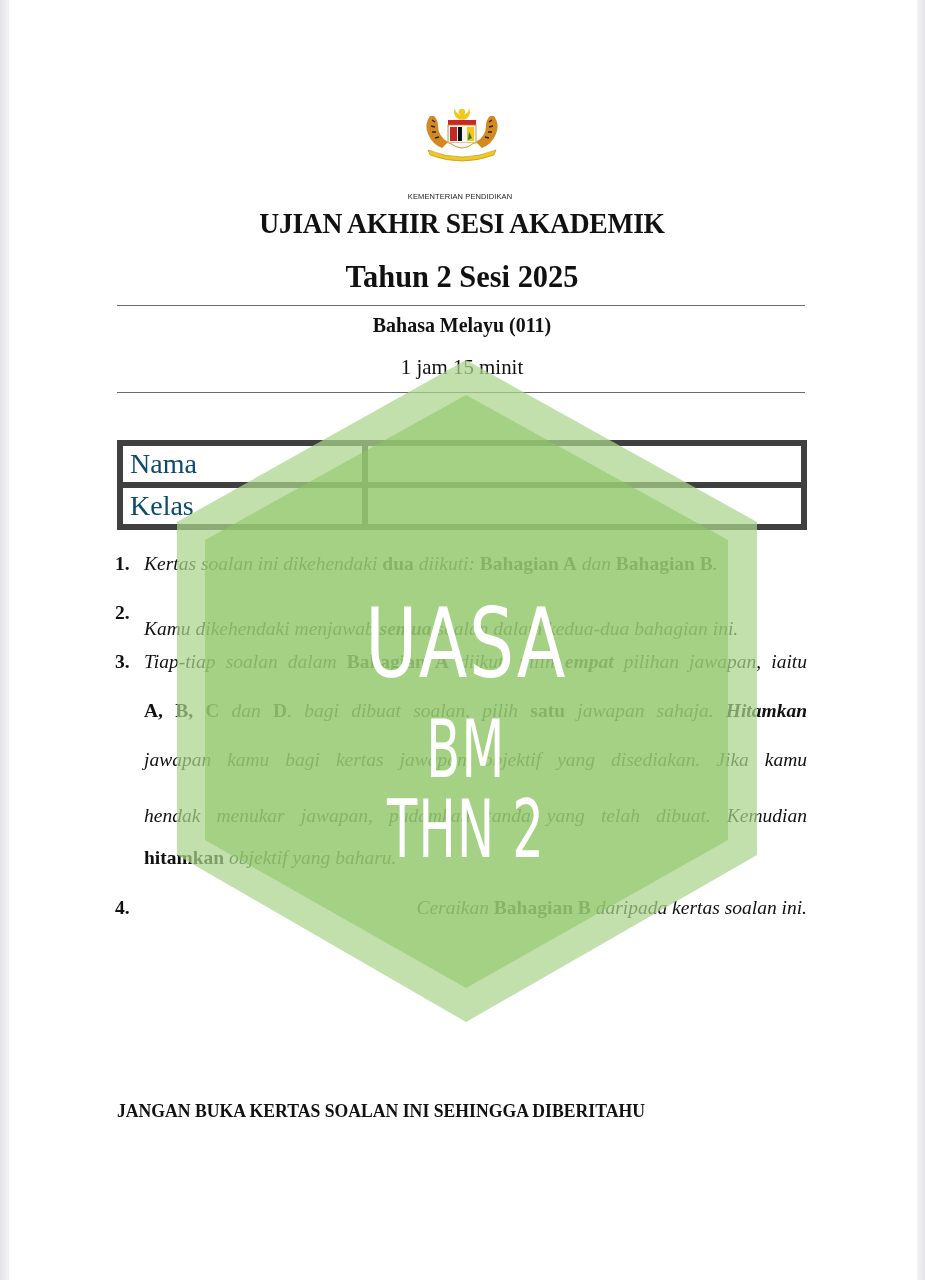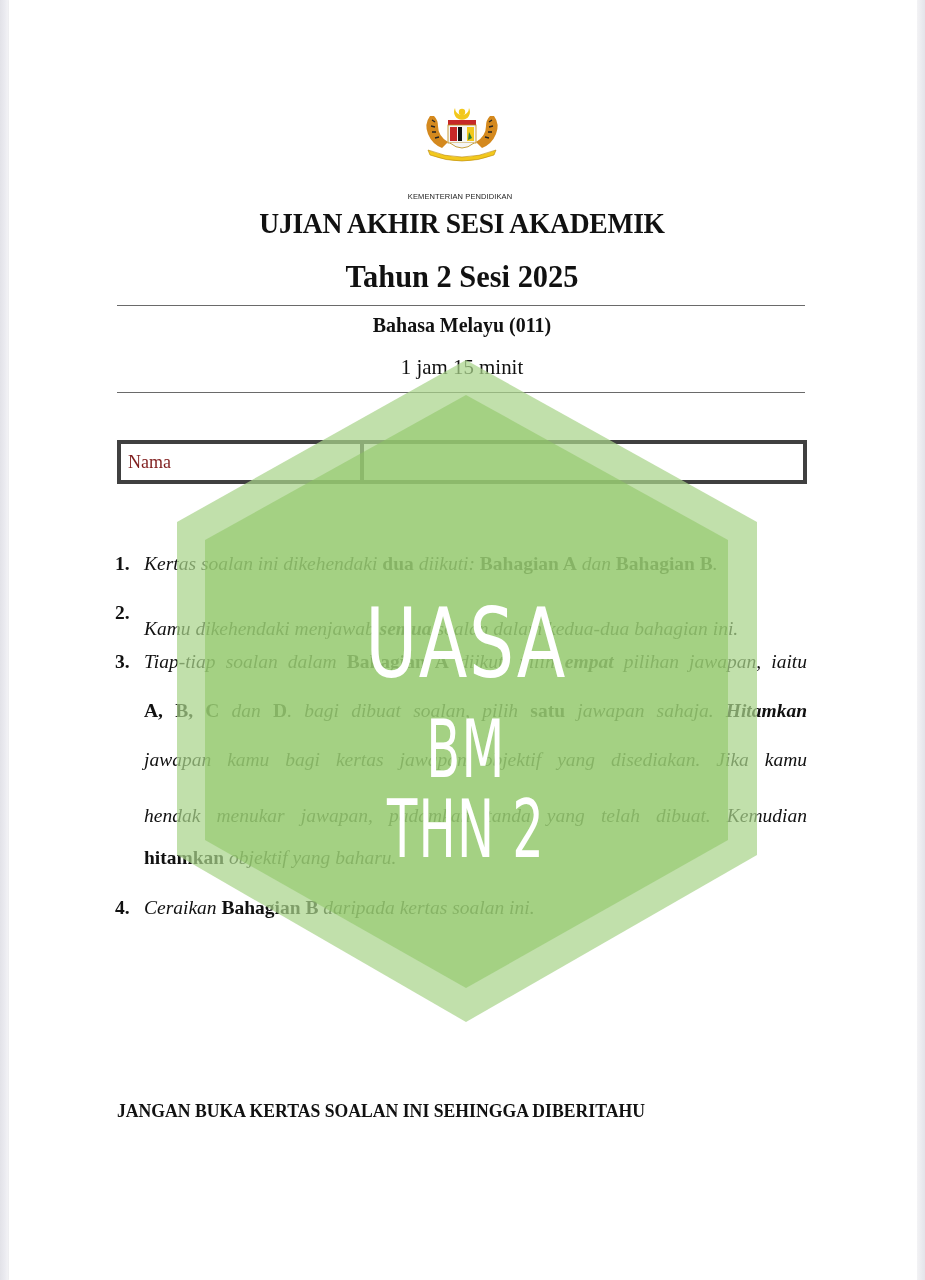--- a/index.html
+++ b/index.html
@@ -73,25 +73,25 @@
     .rule.r2 { top: 392px; }
 
     
     .info-table {
       position: absolute;
       left: 117px; top: 440px;
       width: 690px;
       border-collapse: collapse;
     }
     .info-table td {
-      border: 4px solid #404040;
+      border: 6px solid #404040;
       height: 36px;
       padding: 0 0 0 7px;
-      font-size: 18px;
-      color: #7f1d1d;
+      font-size: 28px;
+      color: #0c4a6e;
       vertical-align: middle;
     }
     .info-table td.label { width: 232px; }
     .info-table td.value { padding: 0; }
 
     
     .instructions {
       position: absolute;
       left: 115px; top: 553px;
       width: 692px;
@@ -192,20 +192,24 @@
 <div class="title subject">Bahasa Melayu (011)</div>
 <div class="title duration">1 jam 15 minit</div>
 <div class="rule r2"></div>
 
 <table class="info-table">
   <tbody>
       <tr>
     <td class="label">Nama</td>
     <td class="value"></td>
   </tr>
+  <tr>
+    <td class="label">Kelas</td>
+    <td class="value"></td>
+  </tr>
 </tbody>
   </table>
 
 <div class="instructions" id="instructions">
     <div class="instr-row" style="top: 0px;">
       <span class="num">1.</span>
       <div class="line" style="top: 0px;"><span>Kertas soalan ini dikehendaki </span><b>dua</b><span> diikuti: </span><b>Bahagian A</b><span> dan </span><b>Bahagian B</b><span>.</span></div>
     </div>
     <div class="instr-row" style="top: 49px;">
       <span class="num">2.</span>
@@ -214,21 +218,21 @@
     <div class="instr-row" style="top: 98px;">
       <span class="num">3.</span>
       <div class="line justify" style="top: 0px;"><span>Tiap-tiap soalan dalam </span><b>Bahagian A</b><span> diikuti pilih </span><b class="bi">empat</b><span> pilihan jawapan, iaitu</span></div>
       <div class="line justify" style="top: 49px;"><b>A, B, C</b><span> dan </span><b>D</b><span>. bagi dibuat soalan, pilih </span><b>satu</b><span> jawapan sahaja. </span><b class="bi">Hitamkan</b></div>
       <div class="line justify" style="top: 98px;"><span>jawapan kamu bagi kertas jawapan objektif yang disediakan. Jika kamu</span></div>
       <div class="line justify" style="top: 147px; margin-top: 7px;"><span>hendak menukar jawapan, padamkan tanda yang telah dibuat. Kemudian</span></div>
       <div class="line" style="top: 196px;"><b>hitamkan</b><span> objektif yang baharu.</span></div>
     </div>
     <div class="instr-row" style="top: 344px;">
       <span class="num">4.</span>
-      <div class="line" style="top: 0px;"><span>Ceraikan </span><b>Bahagian B</b><span> daripada kertas soalan ini.</span></div>
+      <div class="line" style="top: 0px; text-align: right;"><span>Ceraikan </span><b>Bahagian B</b><span> daripada kertas soalan ini.</span></div>
     </div>
   </div>
 
 <div class="footer">JANGAN BUKA KERTAS SOALAN INI SEHINGGA DIBERITAHU</div>
 
 <div class="watermark">
   <svg width="925" height="1280" style="position:absolute;left:0;top:0;">
     <polygon id="hex-outer" points="466,360 757,522 757,855 466,1022 177,855 177,522" fill="#a9d48a" fill-opacity="0.72"></polygon>
     <polygon id="hex-inner" points="466,395 728,540 728,840 466,988 205,840 205,540" fill="#8dc463" fill-opacity="0.55"></polygon>
   </svg>

